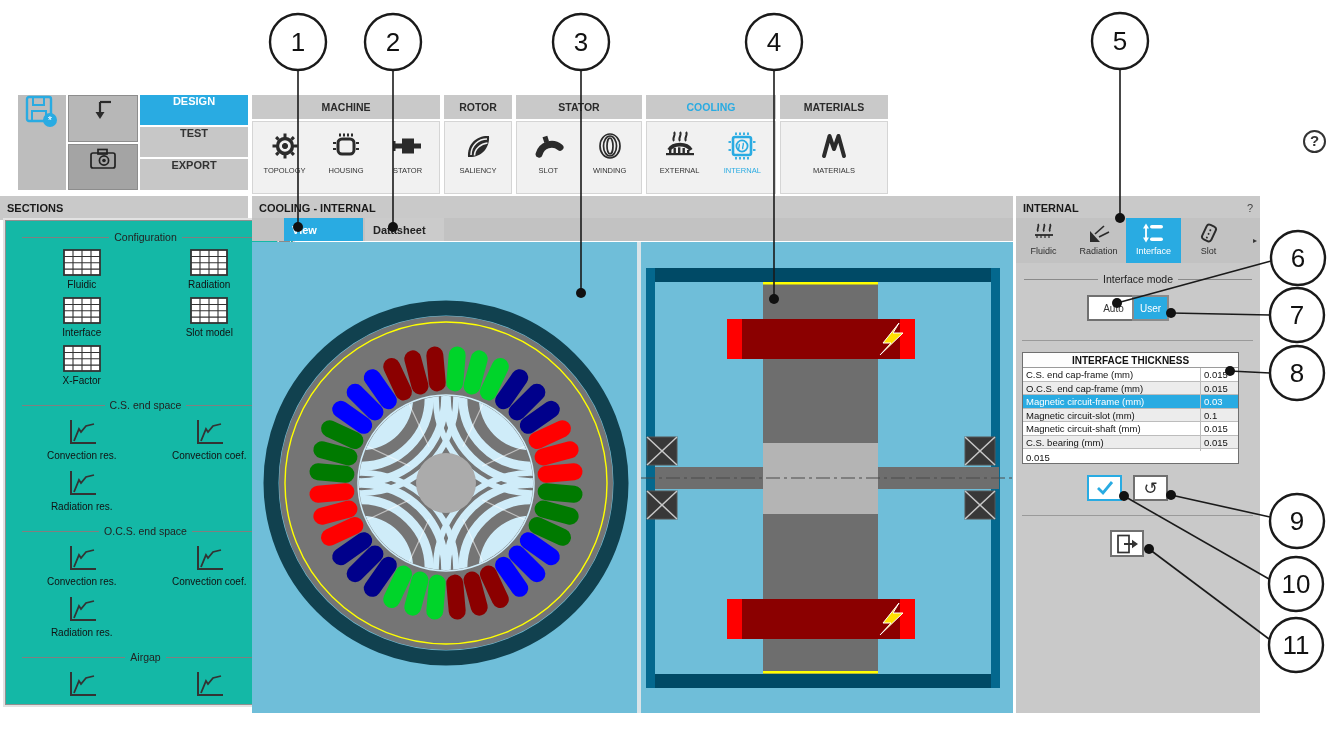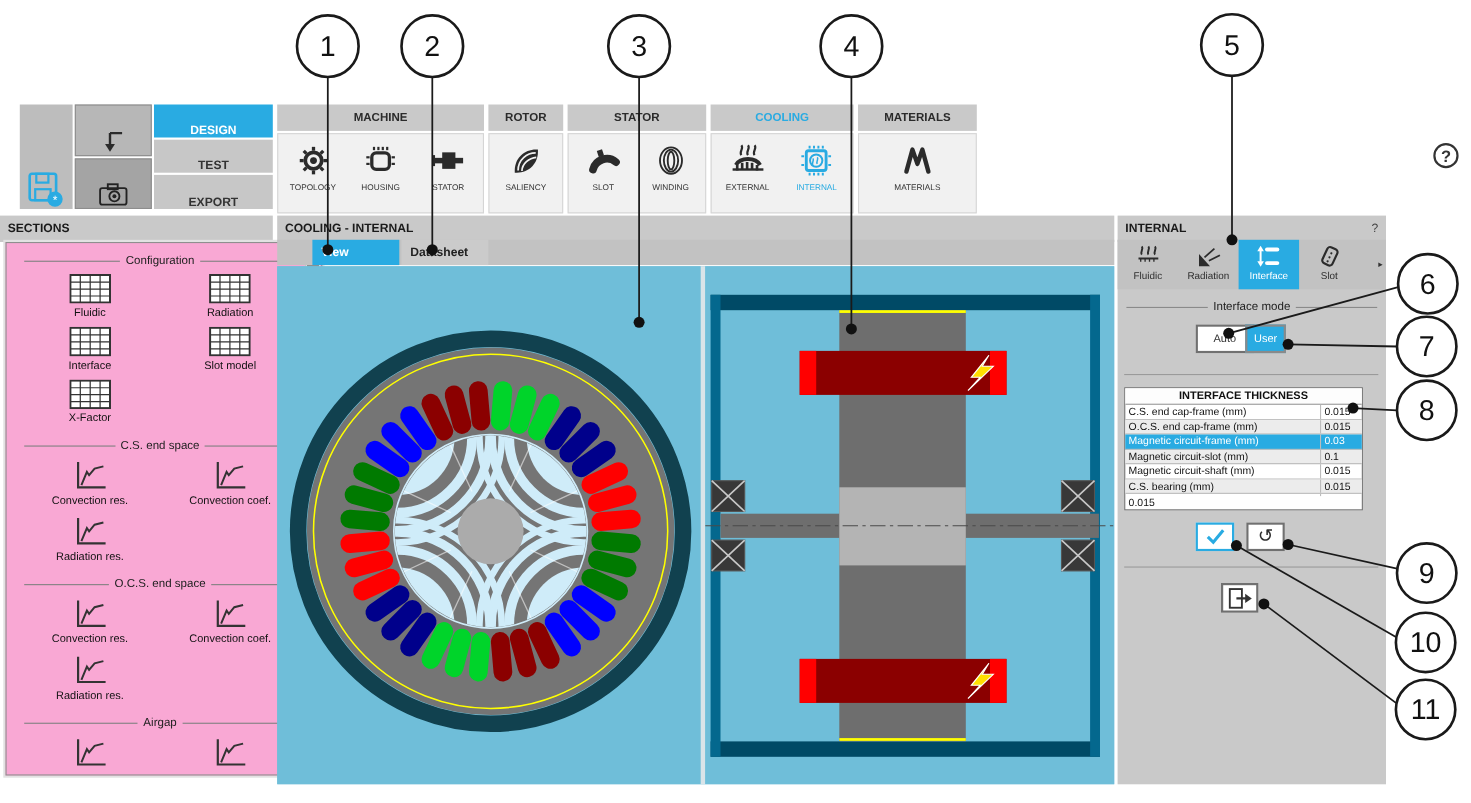--- a/index.html
+++ b/index.html
@@ -1,21 +1,21 @@
 <!DOCTYPE html>
 <html><head>
 <meta charset="utf-8">
 <style>
   * { margin:0; padding:0; box-sizing:border-box; }
   html,body { width:1337px; height:730px; background:#fff; font-family:"Liberation Sans",sans-serif; overflow:hidden; }
   #app { position:relative; width:1337px; height:730px; background:#fff; }
   .abs { position:absolute; }
 
   
-  .blk { position:absolute; display:flex; align-items:flex-end; justify-content:center; }
+  .blk { position:absolute; display:flex; align-items:flex-start; justify-content:center; }
   .save-blk { left:18px; top:95px; width:48px; height:95px; background:#bdbdbd; }
   .arrow-btn { left:68px; top:95px; width:70px; height:47px; background:#b7b7b7; border:1px solid #8d8d8d; }
   .cam-btn { left:68px; top:144px; width:70px; height:46px; background:#a4a4a4; border:1px solid #8d8d8d; }
   .mode-btn { left:140px; width:108px; height:30px; font-weight:bold; font-size:11px; color:#333; background:#c7c7c7; }
   .mode-btn.sel { background:#29abe2; color:#fff; }
   .tgroup { position:absolute; top:95px; height:95px; }
   .tgroup-hdr { height:24px; background:#c9c9c9; display:flex; align-items:center; justify-content:center;
                 font-weight:bold; font-size:10.5px; color:#2b2b2b; margin-bottom:2px; }
   .tgroup-hdr.cy { color:#29abe2; }
   .tgroup-body { height:73px; background:#f1f1f1; border:1px solid #d5d5d5; display:flex; align-items:stretch; justify-content:space-evenly; }
@@ -24,21 +24,21 @@
   .titem .lb { font-size:7.5px; color:#333; margin-top:2px; white-space:nowrap; }
   .titem.cy .lb { color:#29abe2; }
   .help-circ { left:1303px; top:130px; width:23px; height:23px; border:2px solid #333; border-radius:50%;
                font-size:15px; font-weight:bold; color:#333; }
 
   
   .hbar { position:absolute; height:21px; background:#c9c9c9; display:flex; align-items:center;
           font-weight:bold; font-size:11px; color:#1a1a1a; padding:12px 7px; }
 
   
-  .sections-body { left:5px; top:220px; width:288px; height:485px; background:#f9a8d4;
+  .sections-body { left:5px; top:220px; width:288px; height:485px; background:#14b8a6;
                    border:1px solid #8f8f8f; box-shadow:0 0 0 2px #e2e2e2; overflow:hidden; }
   .sections-inner { position:absolute; left:0; top:0; right:15px; bottom:0; padding:4px 4px 0 12px; }
   .sg-hdr { display:flex; align-items:center; gap:5px; font-size:10.5px; color:#222; margin:6px 4px 6px 4px; }
   .sg-hdr::before,.sg-hdr::after { content:""; flex:1; border-top:1px solid #808080; }
   .sg-row { display:flex; }
   .sg-item { width:50%; display:flex; flex-direction:column; align-items:center; margin-bottom:7px; }
   .sg-item .lb { font-size:10px; color:#111; margin-top:3px; white-space:nowrap; }
   .sb { position:absolute; right:1px; top:1px; bottom:1px; width:14px; background:#e4e4e4; border-left:1px solid #bdbdbd; }
   .sb .ar { position:absolute; left:0; width:13px; height:12px; display:flex; align-items:center; justify-content:center;
             font-size:6px; color:#444; }

